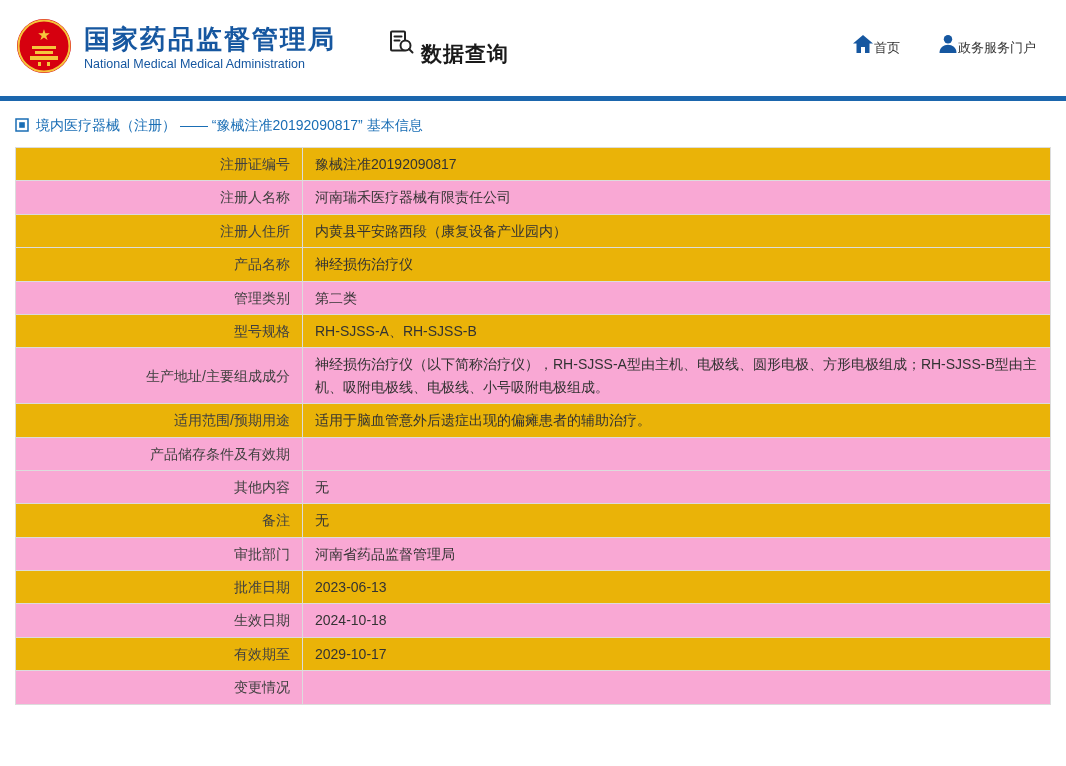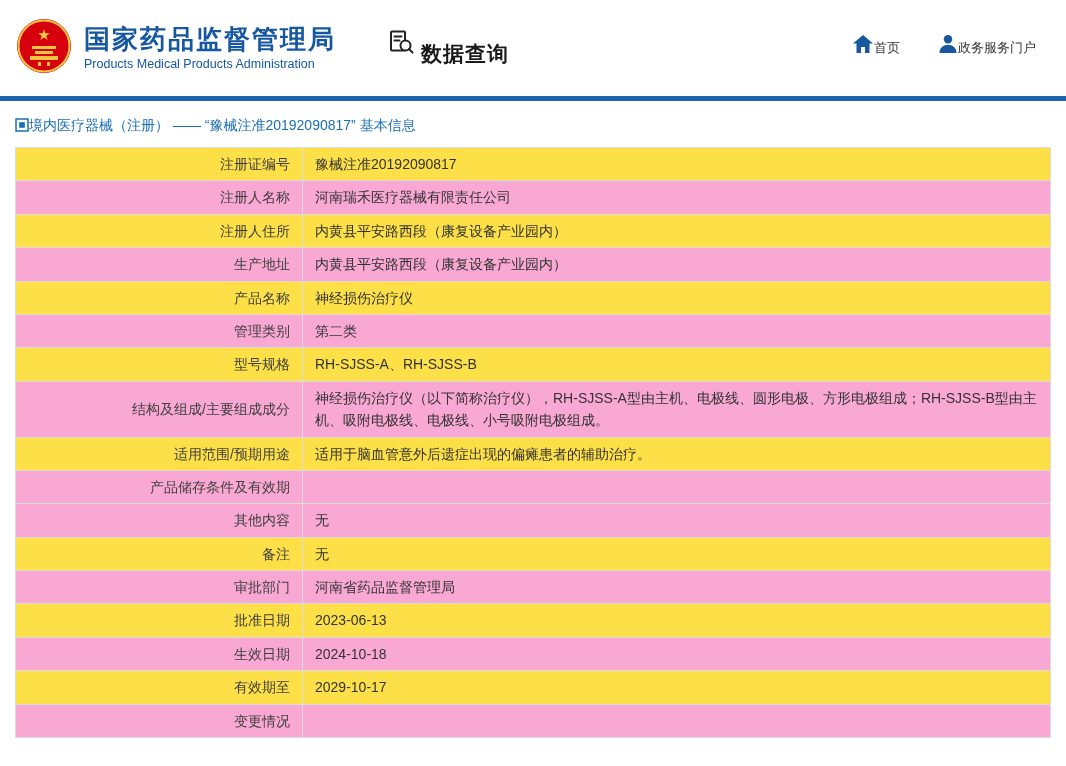--- a/index.html
+++ b/index.html
@@ -15,29 +15,29 @@
   .org-en { font-size: 12.5px; color: #1657a0; margin-top: 4px; }
   .query { display: flex; align-items: center; margin-left: 52px; margin-top: -8px; cursor: pointer; }
   .query-label { font-size: 21px; font-weight: bold; color: #1a1a1a; margin-left: 6px; letter-spacing: 1px; margin-top: 20px; }
   .nav { margin-left: auto; display: flex; gap: 38px; padding-right: 14px; }
   .nav-item { display: flex; flex-direction: row; align-items: center; font-size: 13px; color: #333; cursor: pointer; }
   .nav-item svg { margin-bottom: 5px; }
 
   .divider { height: 5px; background: #1b66ad; }
 
   
-  .breadcrumb { display: flex; align-items: center; margin: 16px 15px 12px 15px; color: #1a6eb5; font-size: 14px; }
+  .breadcrumb { display: flex; align-items: center; gap: 7px; margin: 16px 15px 12px 15px; color: #1a6eb5; font-size: 14px; }
 
   
   .table-wrap { margin: 0 15px; }
   table.info { border-collapse: collapse; width: 1036px; font-size: 14px; table-layout: fixed; }
   table.info td { border: 1px solid #dcdcdc; height: 31px; padding: 5px 12px; vertical-align: middle; line-height: 1.6; }
   td.label-cell { width: 287px; text-align: right; color: #404040; }
   td.value-cell { color: #333; word-break: break-all; }
-  tr.odd { background: #fde047; }
+  tr.odd { background: #eab308; }
   tr.even { background: #f9a8d4; }
 </style>
 </head>
 <body>
 
 <div class="page">
 
   <div class="header">
     <span>
       <svg class="emblem" viewBox="0 0 56 56">
@@ -46,21 +46,21 @@
         <text x="28" y="22" font-size="15" fill="#f5c63c" text-anchor="middle">★</text>
         <rect x="16" y="28" width="24" height="3" fill="#f5c63c"></rect>
         <rect x="19" y="33" width="18" height="3" fill="#f5c63c"></rect>
         <rect x="14" y="38" width="28" height="4" fill="#f5c63c"></rect>
         <rect x="22" y="44" width="3" height="4" fill="#f5c63c"></rect>
         <rect x="31" y="44" width="3" height="4" fill="#f5c63c"></rect>
       </svg>
     </span>
     <div class="org">
       <div class="org-cn">国家药品监督管理局</div>
-      <div class="org-en">Products Medical Products Administration</div>
+      <div class="org-en">National Medical Medical Administration</div>
     </div>
 
     <div class="query">
       <span>
         <svg width="27" height="27" viewBox="0 0 27 27" fill="none" stroke="#222" stroke-width="2" stroke-linecap="round">
           <rect x="3" y="2.5" width="14" height="19" rx="1"></rect>
           <line x1="6.5" y1="7.5" x2="13.5" y2="7.5"></line>
           <line x1="6.5" y1="11.5" x2="11.5" y2="11.5"></line>
           <circle cx="17.5" cy="16.5" r="5" fill="#fff"></circle>
           <line x1="21" y1="20" x2="24.5" y2="23.5"></line>
@@ -110,38 +110,34 @@
             <td class="value-cell">豫械注准20192090817</td>
           </tr>
           <tr class="even">
             <td class="label-cell">注册人名称</td>
             <td class="value-cell">河南瑞禾医疗器械有限责任公司</td>
           </tr>
           <tr class="odd">
             <td class="label-cell">注册人住所</td>
             <td class="value-cell">内黄县平安路西段（康复设备产业园内）</td>
           </tr>
-          <tr class="even">
-            <td class="label-cell">生产地址</td>
-            <td class="value-cell">内黄县平安路西段（康复设备产业园内）</td>
-          </tr>
           <tr class="odd">
             <td class="label-cell">产品名称</td>
             <td class="value-cell">神经损伤治疗仪</td>
           </tr>
           <tr class="even">
             <td class="label-cell">管理类别</td>
             <td class="value-cell">第二类</td>
           </tr>
           <tr class="odd">
             <td class="label-cell">型号规格</td>
             <td class="value-cell">RH-SJSS-A、RH-SJSS-B</td>
           </tr>
           <tr class="even">
-            <td class="label-cell">结构及组成/主要组成成分</td>
+            <td class="label-cell">生产地址/主要组成成分</td>
             <td class="value-cell">神经损伤治疗仪（以下简称治疗仪），RH-SJSS-A型由主机、电极线、圆形电极、方形电极组成；RH-SJSS-B型由主机、吸附电极线、电极线、小号吸附电极组成。</td>
           </tr>
           <tr class="odd">
             <td class="label-cell">适用范围/预期用途</td>
             <td class="value-cell">适用于脑血管意外后遗症出现的偏瘫患者的辅助治疗。</td>
           </tr>
           <tr class="even">
             <td class="label-cell">产品储存条件及有效期</td>
             <td class="value-cell"></td>
           </tr>

